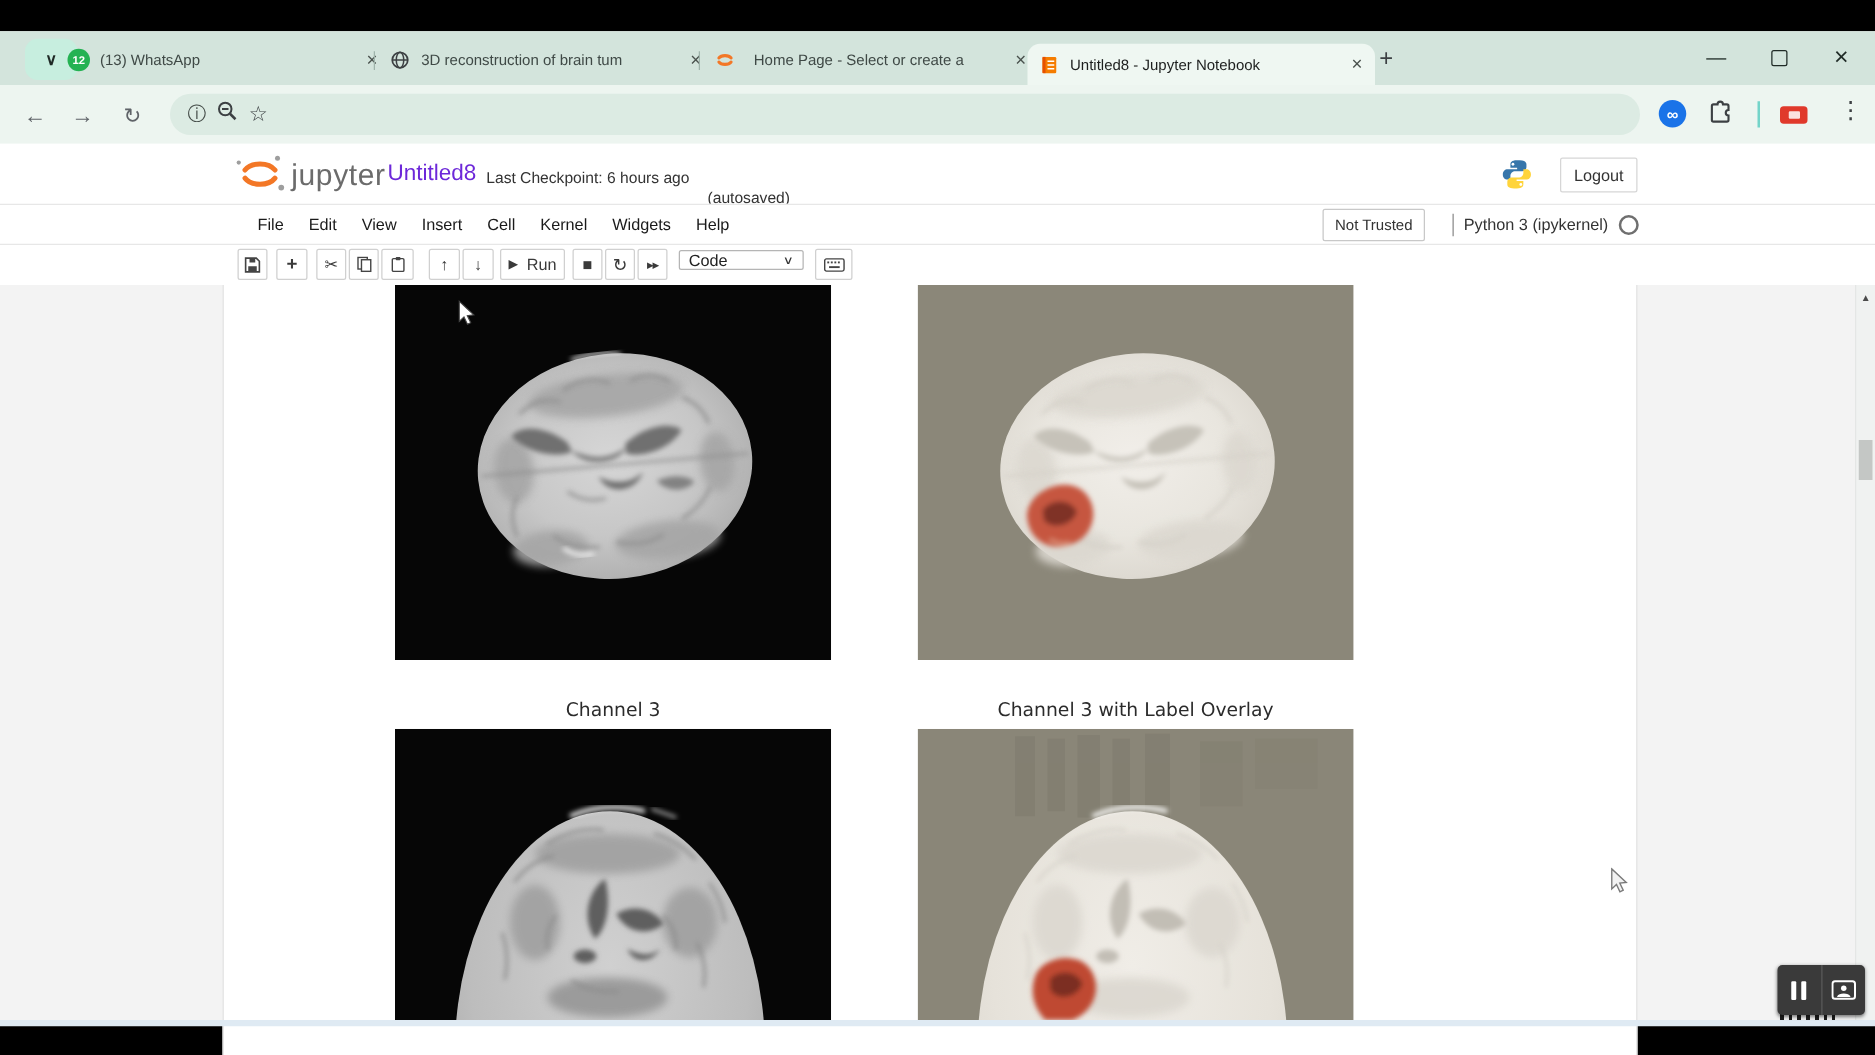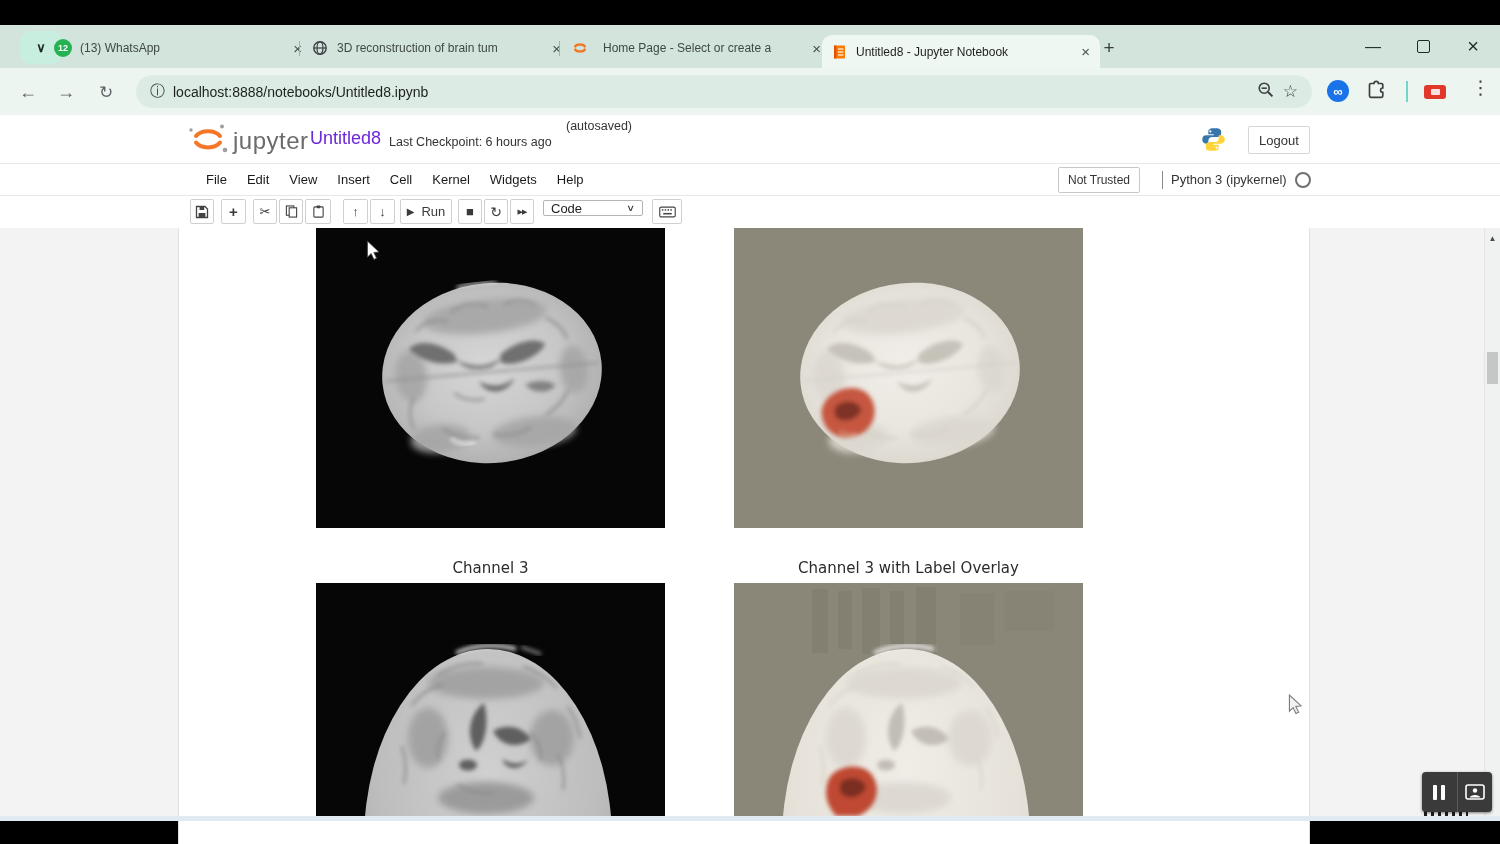--- a/index.html
+++ b/index.html
@@ -32,21 +32,21 @@
             display:flex;align-items:center;padding:0 14px;box-sizing:border-box;gap:8px;}
   .url-pill .info{font-size:15px;color:#454d49;}
   .url-pill .url{font-size:14px;color:#1c201e;flex:1;}
   .ext{position:absolute;top:12px;cursor:pointer;}
   
   .jp-header{position:absolute;left:0;top:90px;width:1500px;height:48px;background:#fff;}
   .jp-logo{position:absolute;left:188px;top:8px;display:flex;align-items:flex-end;gap:5px;cursor:pointer;}
   .jp-logo .brand{font-size:24px;color:#6b6b6b;letter-spacing:0.5px;line-height:1;padding-bottom:2px;}
   .jp-title{position:absolute;left:310px;top:13px;font-size:18px;color:#6d28d9;cursor:pointer;}
   .jp-checkpoint{position:absolute;left:389px;top:20px;font-size:12.5px;color:#333;}
-  .jp-autosave{position:absolute;left:566px;top:4px;font-size:12.5px;color:#333;}
+  .jp-autosave{position:absolute;left:566px;top:36px;font-size:12.5px;color:#333;}
   .logout{position:absolute;left:1248px;top:11px;width:60px;height:26px;background:#fff;border:1px solid #d6d6d6;
           border-radius:2px;font-size:13px;color:#333;display:flex;align-items:center;justify-content:center;cursor:pointer;}
   .jp-menubar{position:absolute;left:0;top:138px;width:1500px;height:33px;background:#fff;
               border-top:1px solid #e7e7e7;border-bottom:1px solid #e7e7e7;box-sizing:border-box;}
   .menu{position:absolute;left:196px;top:0;height:31px;display:flex;align-items:center;}
   .menu .mi{padding:0 10px;font-size:13px;color:#1a1a1a;cursor:pointer;}
   .trust{position:absolute;left:1058px;top:3px;height:24px;padding:0 9px;border:1px solid #c8c8c8;border-radius:2px;
          font-size:12px;color:#333;display:flex;align-items:center;background:#fff;}
   .kernel-ind{position:absolute;left:1162px;top:0;height:31px;display:flex;align-items:center;gap:8px;}
   .kernel-ind .bar{width:1px;height:18px;background:#8a8a8a;}
@@ -148,21 +148,20 @@
       <div class="winbtn" style="left:1449px;font-size:20px;">×</div>
     </div>
 
     <div class="navbar">
       <div class="nav-btn" style="left:10px;">←</div>
       <div class="nav-btn" style="left:48px;">→</div>
       <div class="nav-btn" style="left:88px;font-size:17px;">↻</div>
 
       <div class="url-pill">
         <span class="info">ⓘ</span>
-        <span class="url">localhost:8888/notebooks/Untitled8.ipynb</span>
         <span>
           <svg width="18" height="18" viewBox="0 0 18 18">
               <circle cx="7.2" cy="7.2" r="5" fill="none" stroke="#3c4043" stroke-width="1.6"></circle>
               <line x1="4.6" y1="7.2" x2="9.8" y2="7.2" stroke="#3c4043" stroke-width="1.6"></line>
               <line x1="11" y1="11" x2="15.4" y2="15.4" stroke="#3c4043" stroke-width="2"></line>
             </svg>
         </span>
         <span style="font-size:17px;color:#3c4043;">☆</span>
       </div>
 

